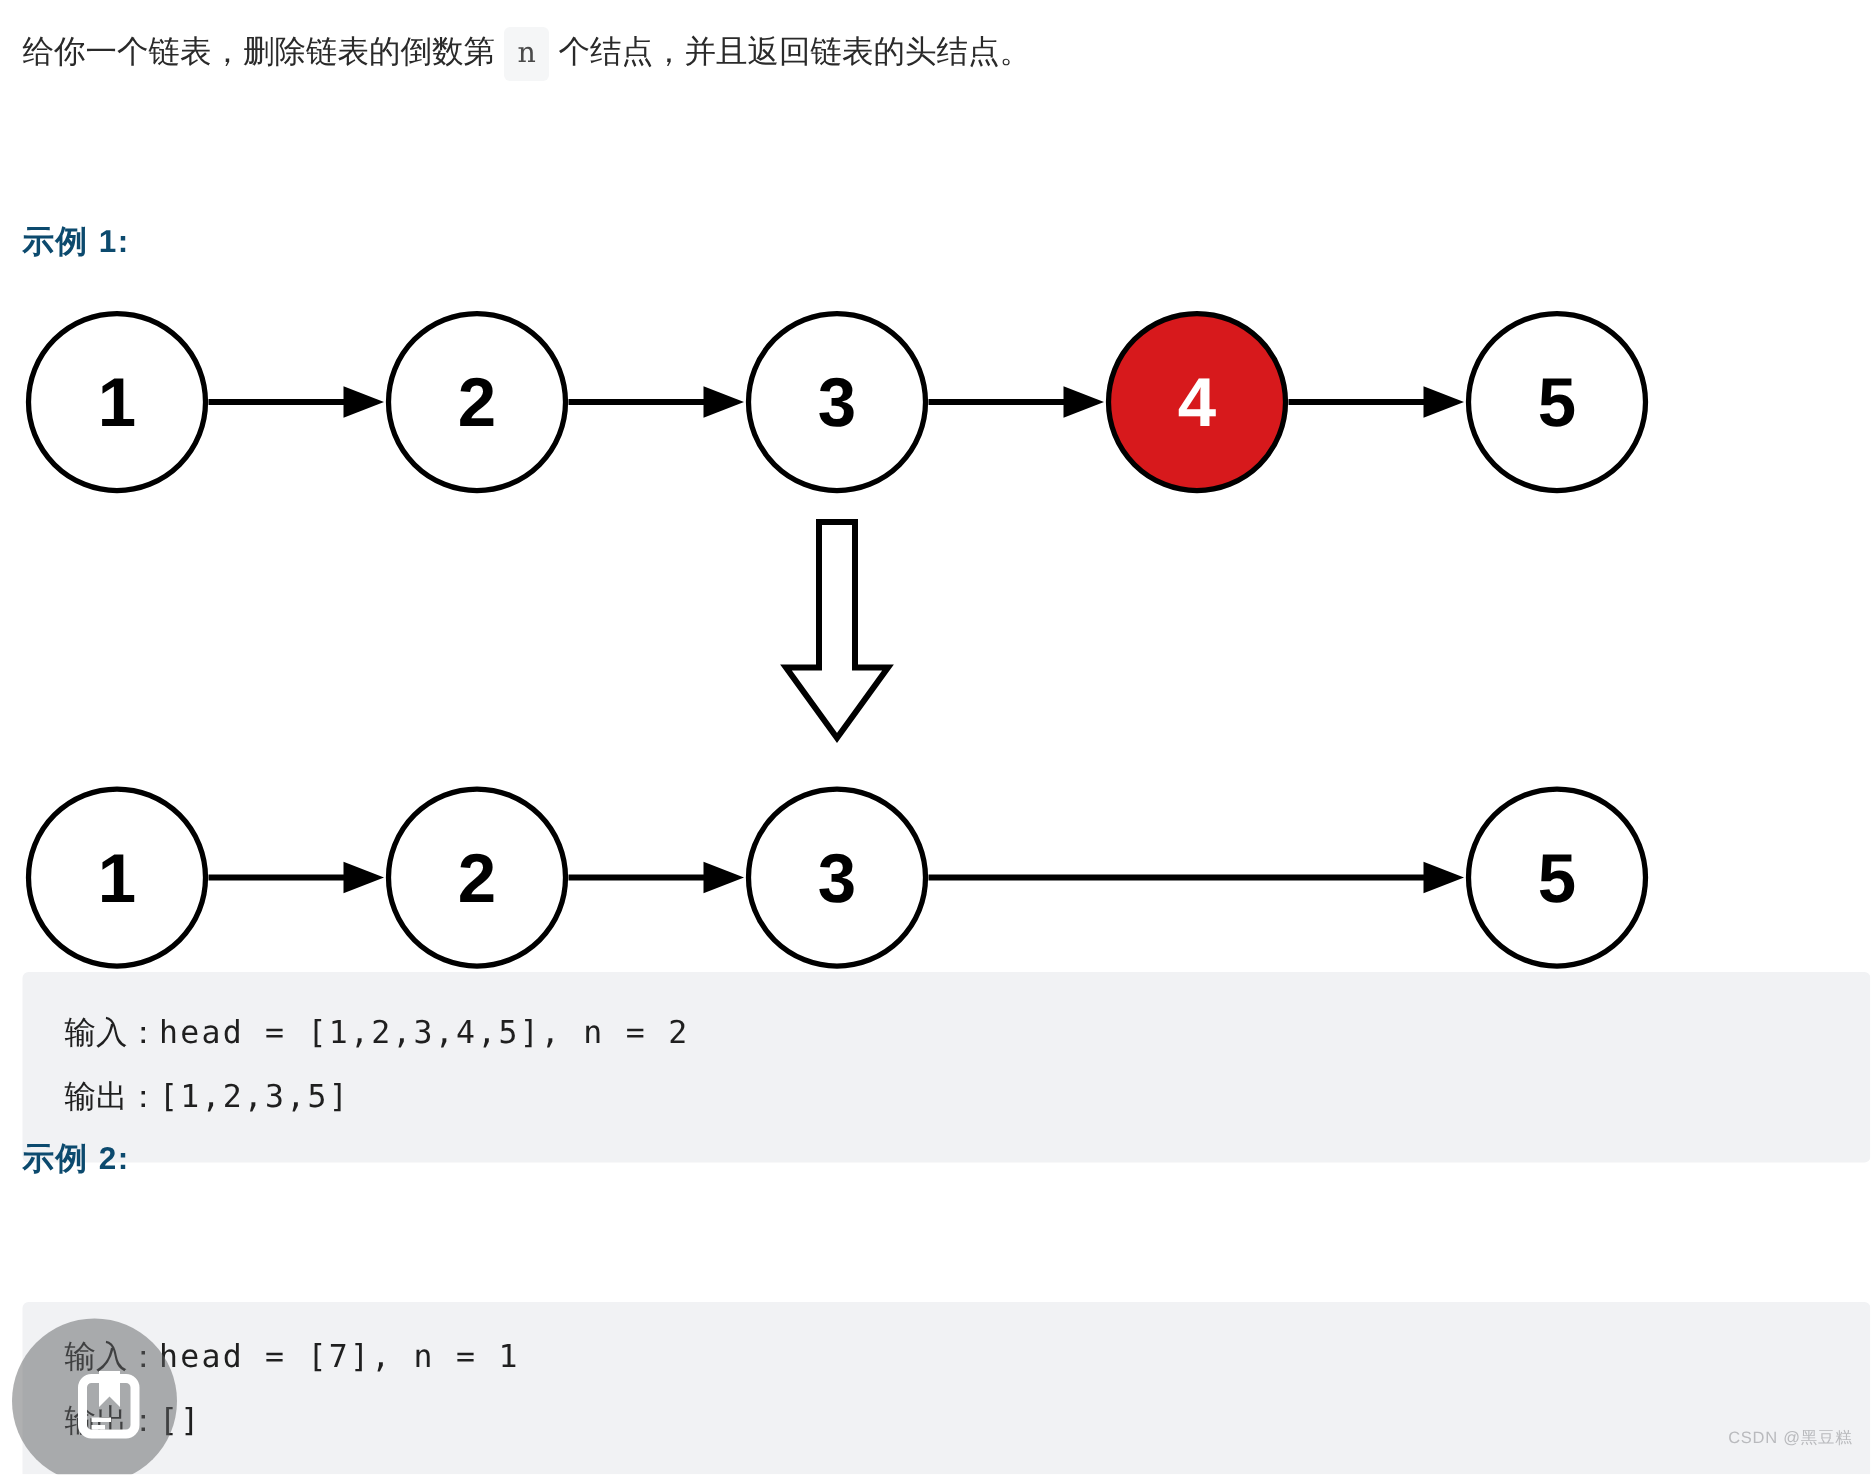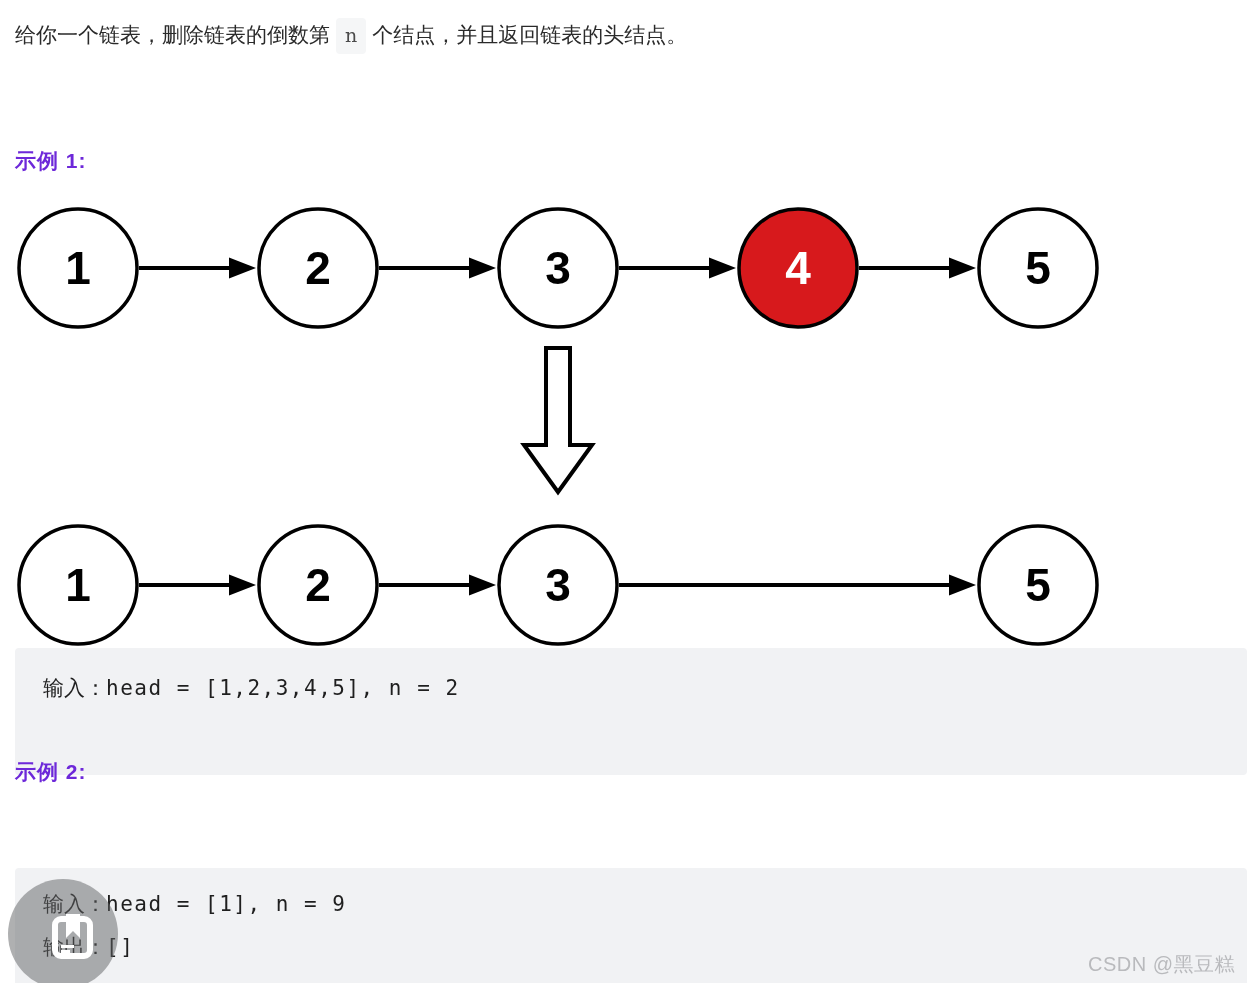--- a/index.html
+++ b/index.html
@@ -30,21 +30,21 @@
     font-family: "DejaVu Serif", serif;
     font-size: 19px;
     color: #4a4a4a;
     vertical-align: baseline;
   }
   .example-heading {
     position: absolute;
     left: 15px;
     font-size: 21px;
     font-weight: bold;
-    color: #6d28d9;
+    color: #0c4a6e;
     letter-spacing: 1px;
   }
   .heading-1 { top: 147px; }
   .heading-2 { top: 758px; }
   .row-svg { position: absolute; left: 0; width: 1247px; height: 136px; }
   .row-before { top: 200px; }
   .row-after  { top: 520px; }
   .transform-arrow { position: absolute; left: 514px; top: 345px; width: 88px; height: 152px; }
   .codeblock {
     position: absolute;
@@ -65,21 +65,21 @@
     left: 8px; top: 879px;
     width: 110px; height: 110px;
     border-radius: 50%;
     background: rgba(96, 98, 100, 0.5);
     z-index: 5;
   }
   .avatar-watermark svg { position: absolute; left: 43px; top: 33px; }
   .csdn-watermark {
     position: absolute;
     right: 12px; top: 951px;
-    font-size: 20px;
+    font-size: 11px;
     color: #b9babd;
     letter-spacing: 0.5px;
     z-index: 6;
   }
 </style>
 </head>
 <body>
 
 <div class="page">
 
@@ -124,26 +124,27 @@
       <circle cx="318" cy="65" r="59" fill="#ffffff" stroke="#000000" stroke-width="3.5"></circle>
       <text x="318" y="81" text-anchor="middle" font-size="46" font-weight="bold" font-family="&quot;Liberation Sans&quot;, sans-serif" fill="#000000">2</text>
       <circle cx="558" cy="65" r="59" fill="#ffffff" stroke="#000000" stroke-width="3.5"></circle>
       <text x="558" y="81" text-anchor="middle" font-size="46" font-weight="bold" font-family="&quot;Liberation Sans&quot;, sans-serif" fill="#000000">3</text>
       <circle cx="1038" cy="65" r="59" fill="#ffffff" stroke="#000000" stroke-width="3.5"></circle>
       <text x="1038" y="81" text-anchor="middle" font-size="46" font-weight="bold" font-family="&quot;Liberation Sans&quot;, sans-serif" fill="#000000">5</text>
     </svg>
 
   <div class="codeblock block-1" style="background: rgb(241, 242, 244);">
     <div class="io-line"><span class="io-label">输入：</span><span>head = [1,2,3,4,5], n = 2</span></div>
+    <div class="io-line"><span class="io-label">输出：</span><span>[1,2,3,5]</span></div>
   </div>
 
   <h3 class="example-heading heading-2">示例 2:</h3>
 
   <div class="codeblock block-2" style="background: rgb(241, 242, 244);">
-    <div class="io-line"><span class="io-label">输入：</span><span>head = [1], n = 9</span></div>
+    <div class="io-line"><span class="io-label">输入：</span><span>head = [7], n = 1</span></div>
     <div class="io-line"><span class="io-label">输出：</span><span>[]</span></div>
   </div>
 
   <div class="avatar-watermark">
     <svg width="44" height="48" viewBox="0 0 44 48" xmlns="http://www.w3.org/2000/svg">
       <rect x="4" y="7" width="35" height="37" rx="6" fill="none" stroke="#ffffff" stroke-width="6"></rect>
       <polygon points="15,2 29,2 29,26 22,19 15,26" fill="#ffffff"></polygon>
       <rect x="10" y="33" width="13" height="3" fill="#ffffff"></rect>
       <rect x="10" y="38" width="9" height="3" fill="#ffffff"></rect>
     </svg>

